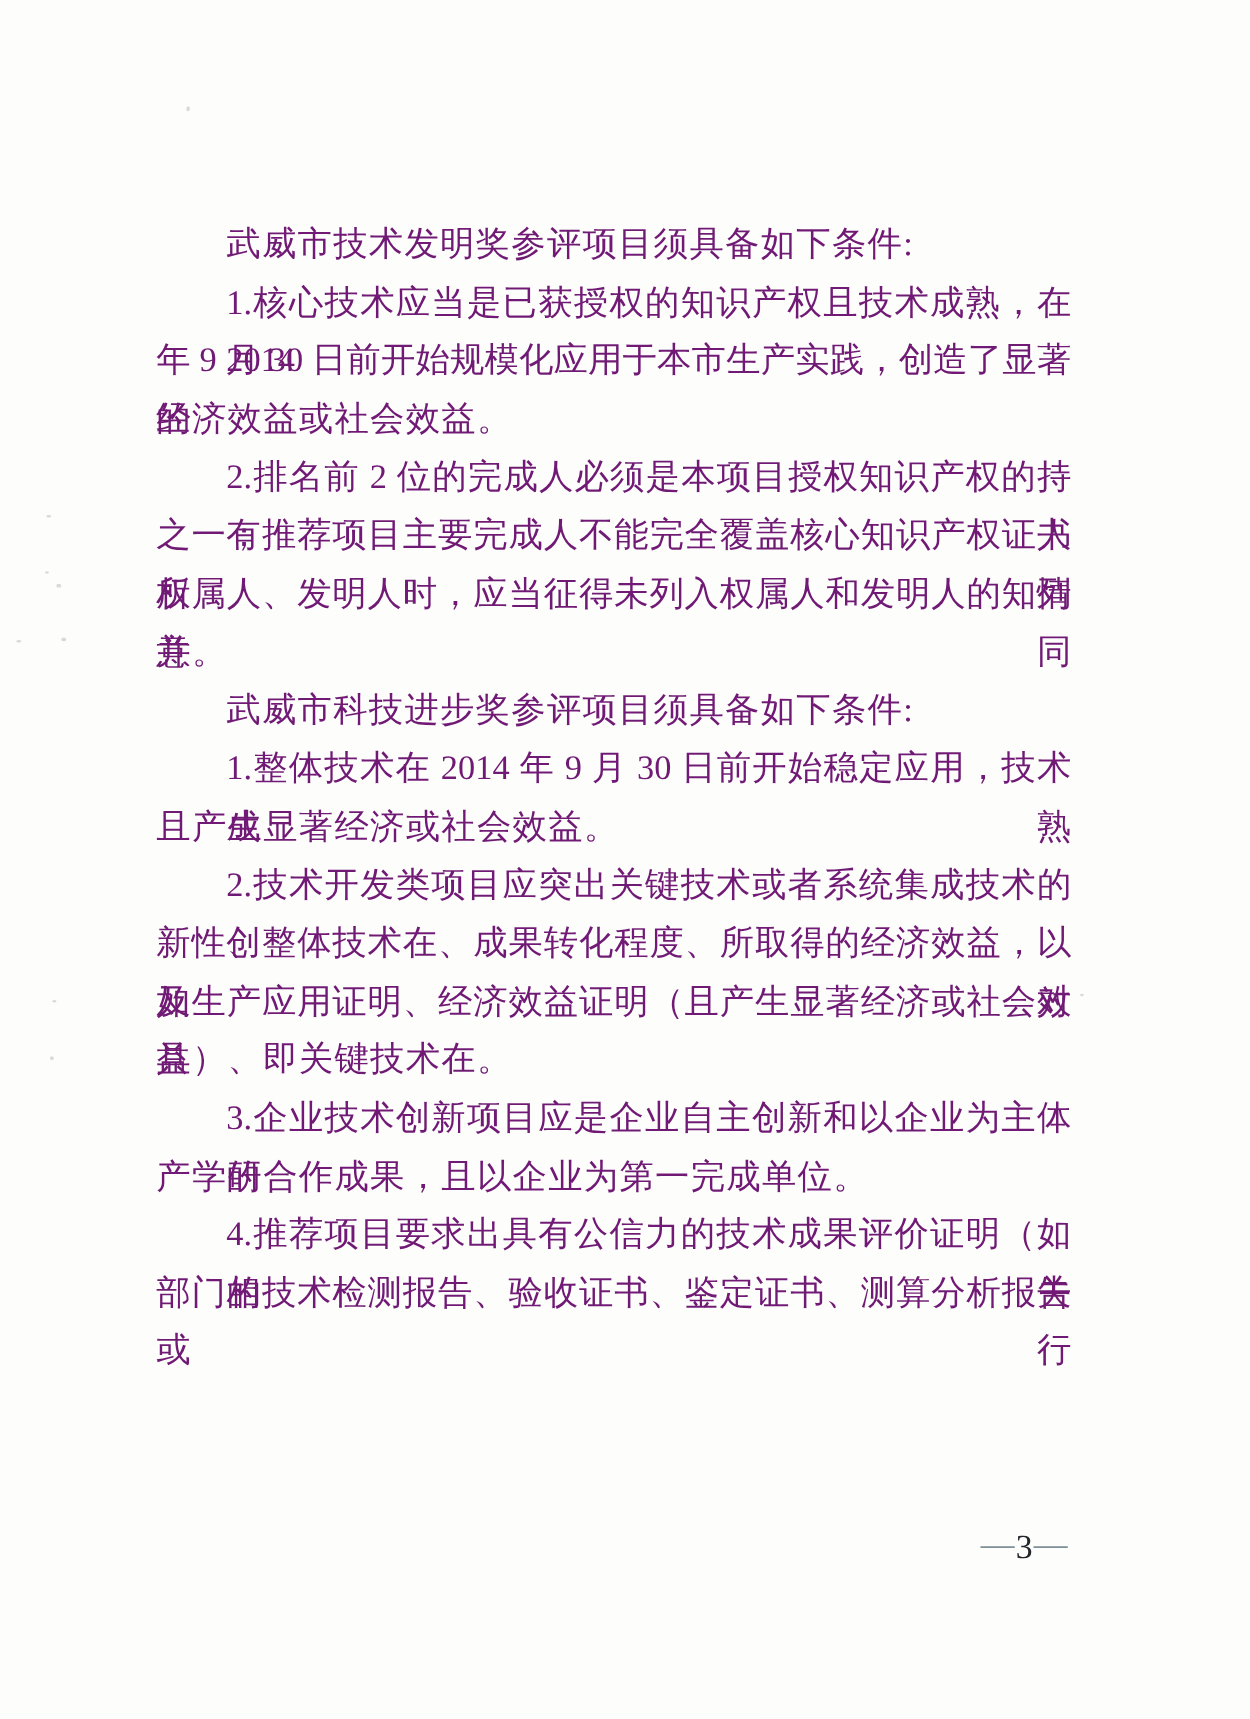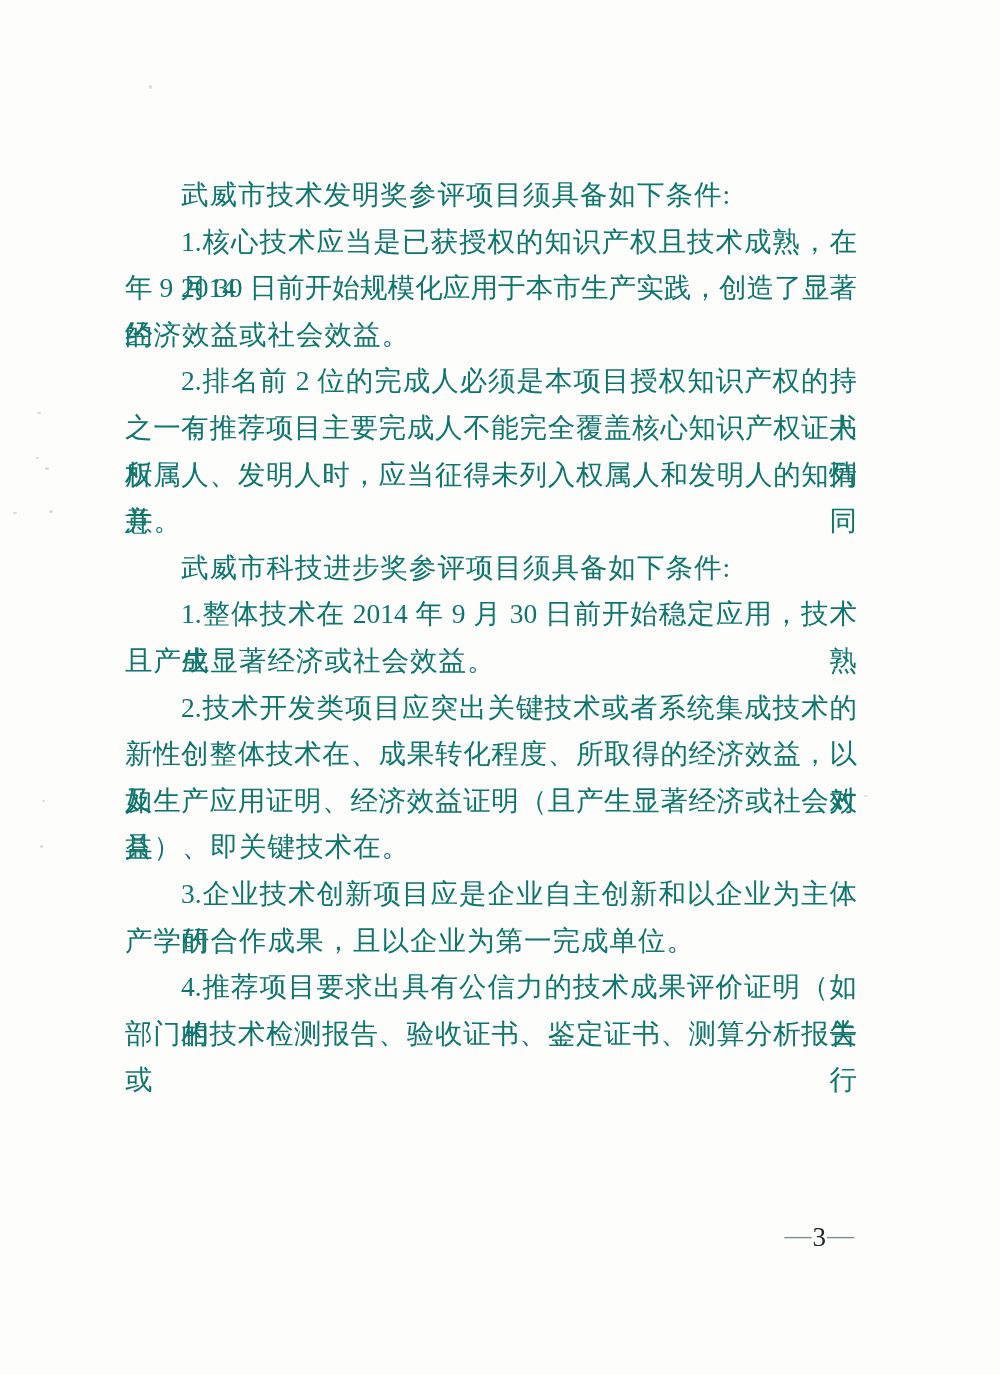--- a/index.html
+++ b/index.html
@@ -19,21 +19,21 @@
     position: absolute;
     left: 125px;
     top: 172px;
     width: 732px;
   }
   .line {
     height: 46.6px;
     line-height: 46.6px;
     font-size: 27.5px;
     letter-spacing: 1px;
-    color: #0f766e;
+    color: #701a75;
     text-align: left;
     white-space: normal;
     overflow: visible;
   }
   .line.indent {
     padding-left: 56px;
   }
   .line.justify {
     letter-spacing: 0;
     text-align: justify;

